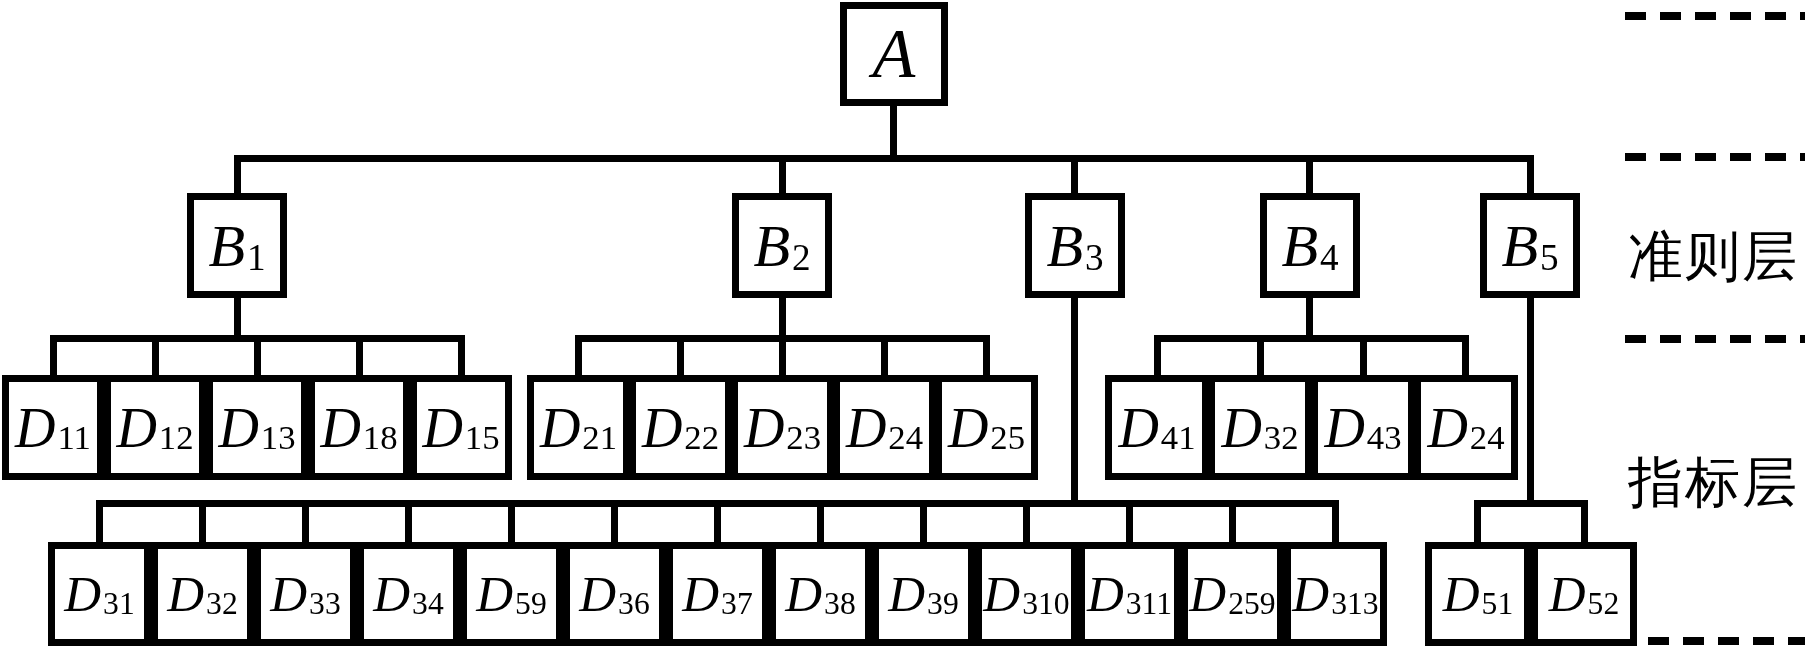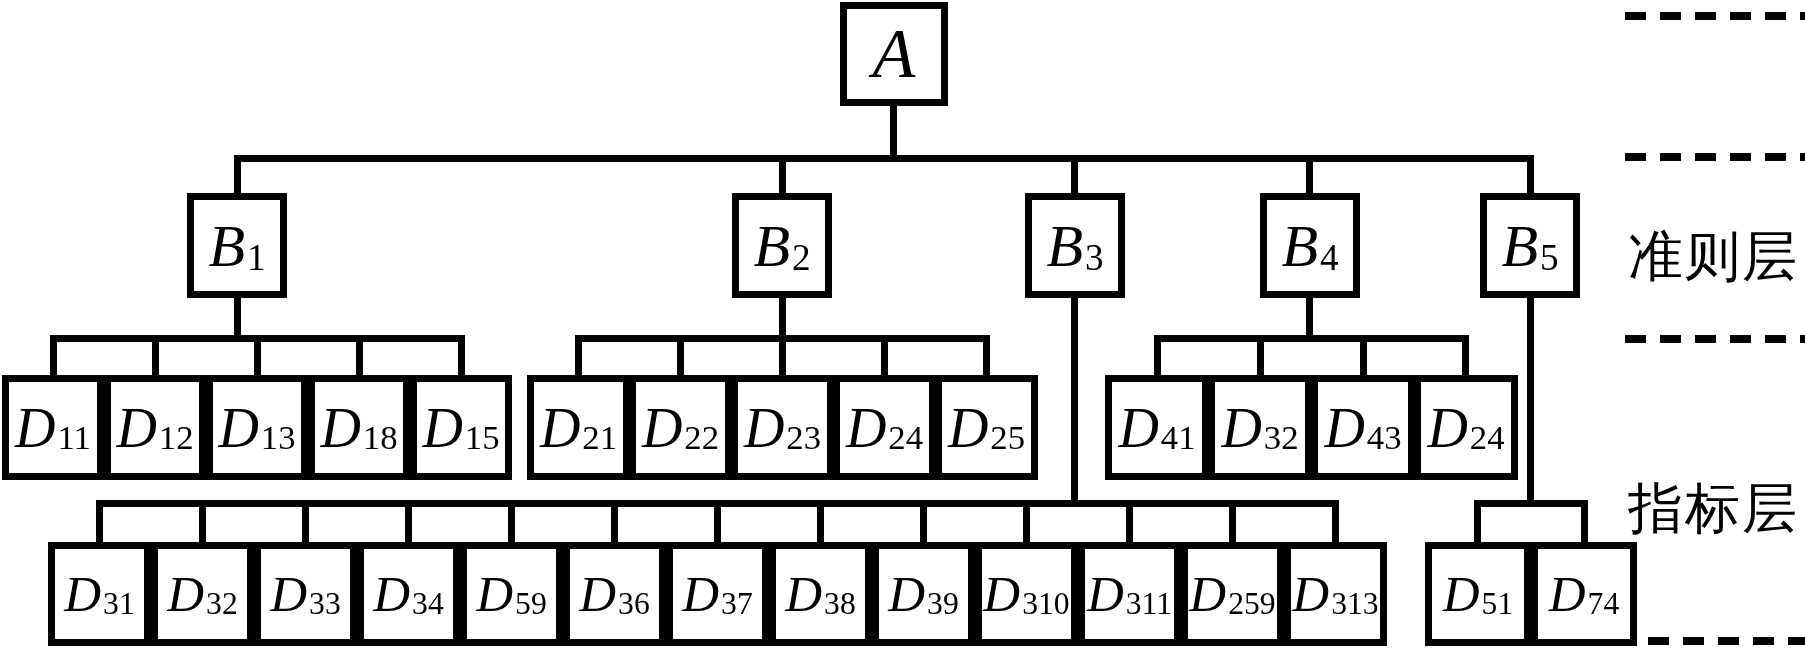--- a/index.html
+++ b/index.html
@@ -214,23 +214,23 @@
     <span class="bs">D</span>
       <span class="sub">313</span>
   </div>
 
   <div class="box row3" style="left:1425px;top:542px;width:106px;height:104px">
     <span class="bs">D</span>
       <span class="sub">51</span>
   </div>
   <div class="box row3" style="left:1531px;top:542px;width:106px;height:104px">
     <span class="bs">D</span>
-      <span class="sub">74</span>
+      <span class="sub">52</span>
   </div>
 
   <div class="dash" style="left:1625px;top:12px;width:180px"></div>
   <div class="dash" style="left:1625px;top:153px;width:180px"></div>
   <div class="layer-label" style="top:220px">准则层</div>
   <div class="dash" style="left:1625px;top:335px;width:180px"></div>
-  <div class="layer-label" style="top:472px">指标层</div>
+  <div class="layer-label" style="top:446px">指标层</div>
   <div class="dash" style="left:1648px;top:637px;width:157px"></div>
 
 </div>
 
 </body></html>

